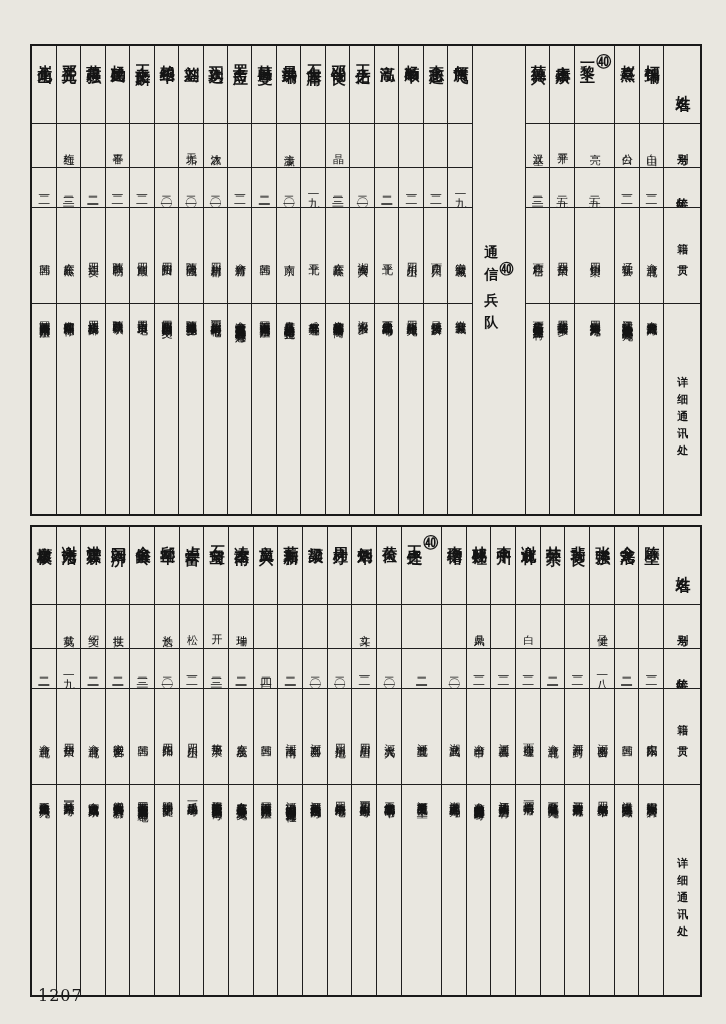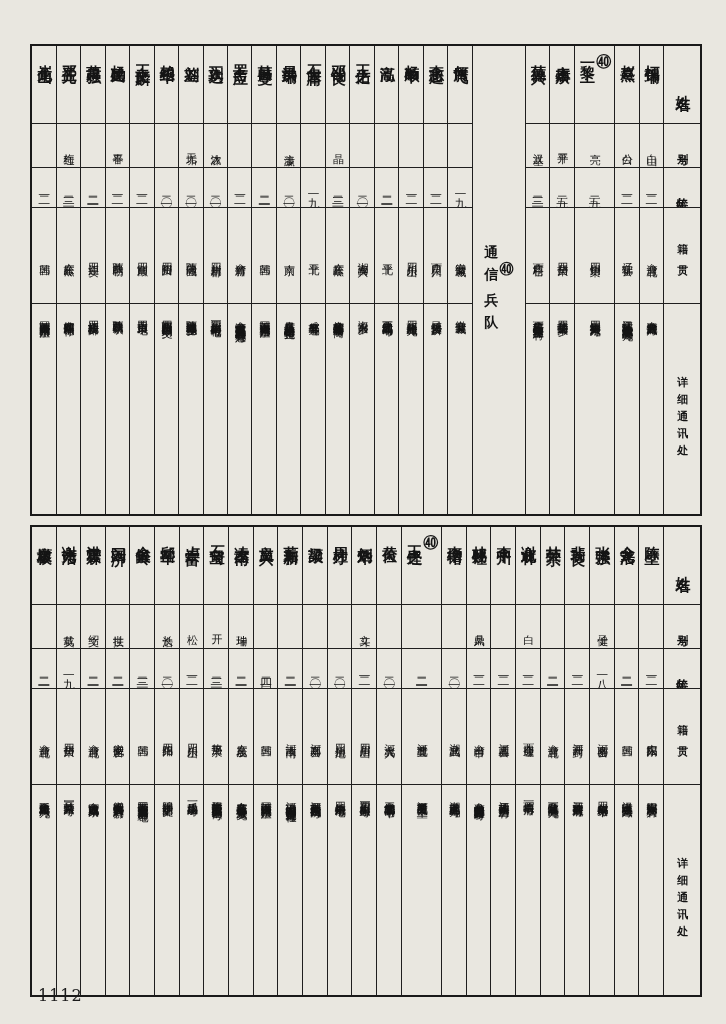--- a/index.html
+++ b/index.html
@@ -941,14 +941,14 @@
           <span class="vtext">二二</span>
         </div>
         <div class="cell origin">
           <span class="vtext">台湾台北</span>
         </div>
         <div class="cell address">
           <span class="vtext">台北市延平路六段四九号</span>
         </div>
       </div>
     </div>
-  <div class="page-number">1112</div>
+  <div class="page-number">1207</div>
 </div>
 
 </body></html>

